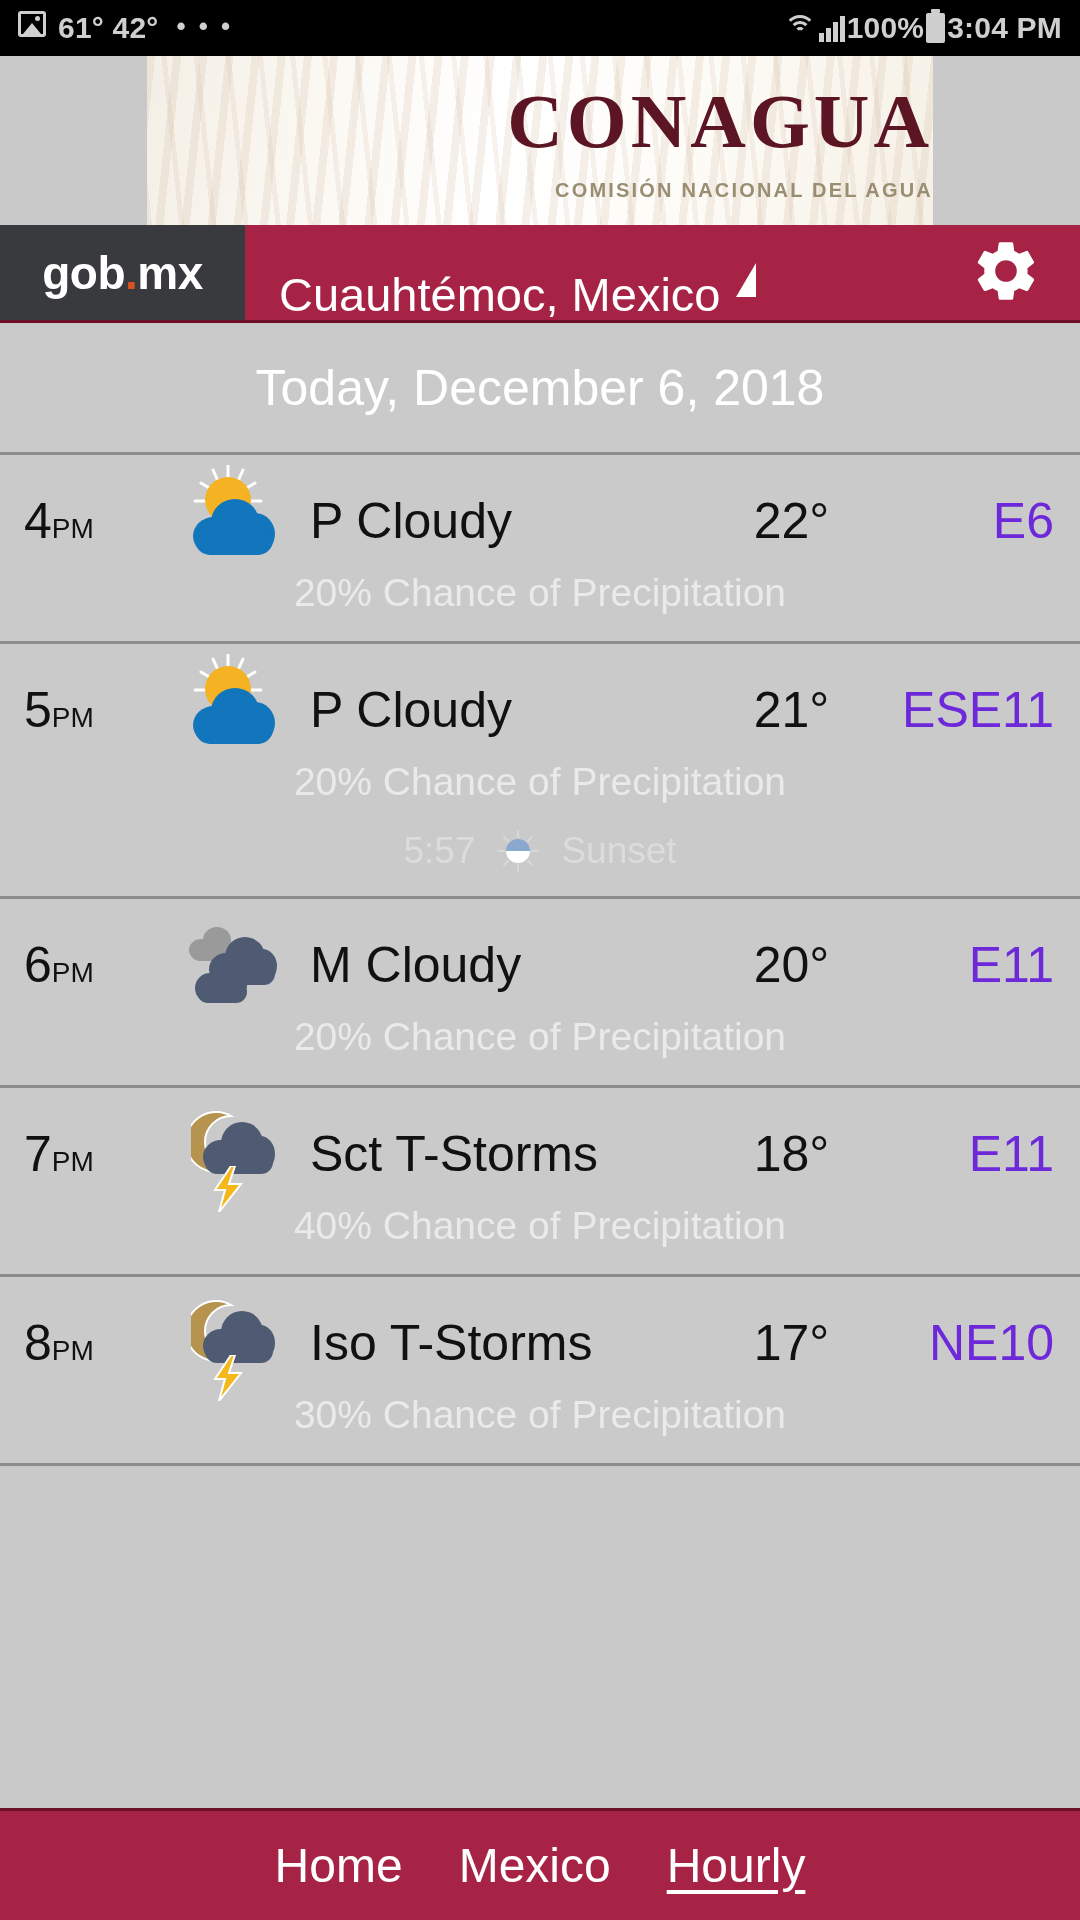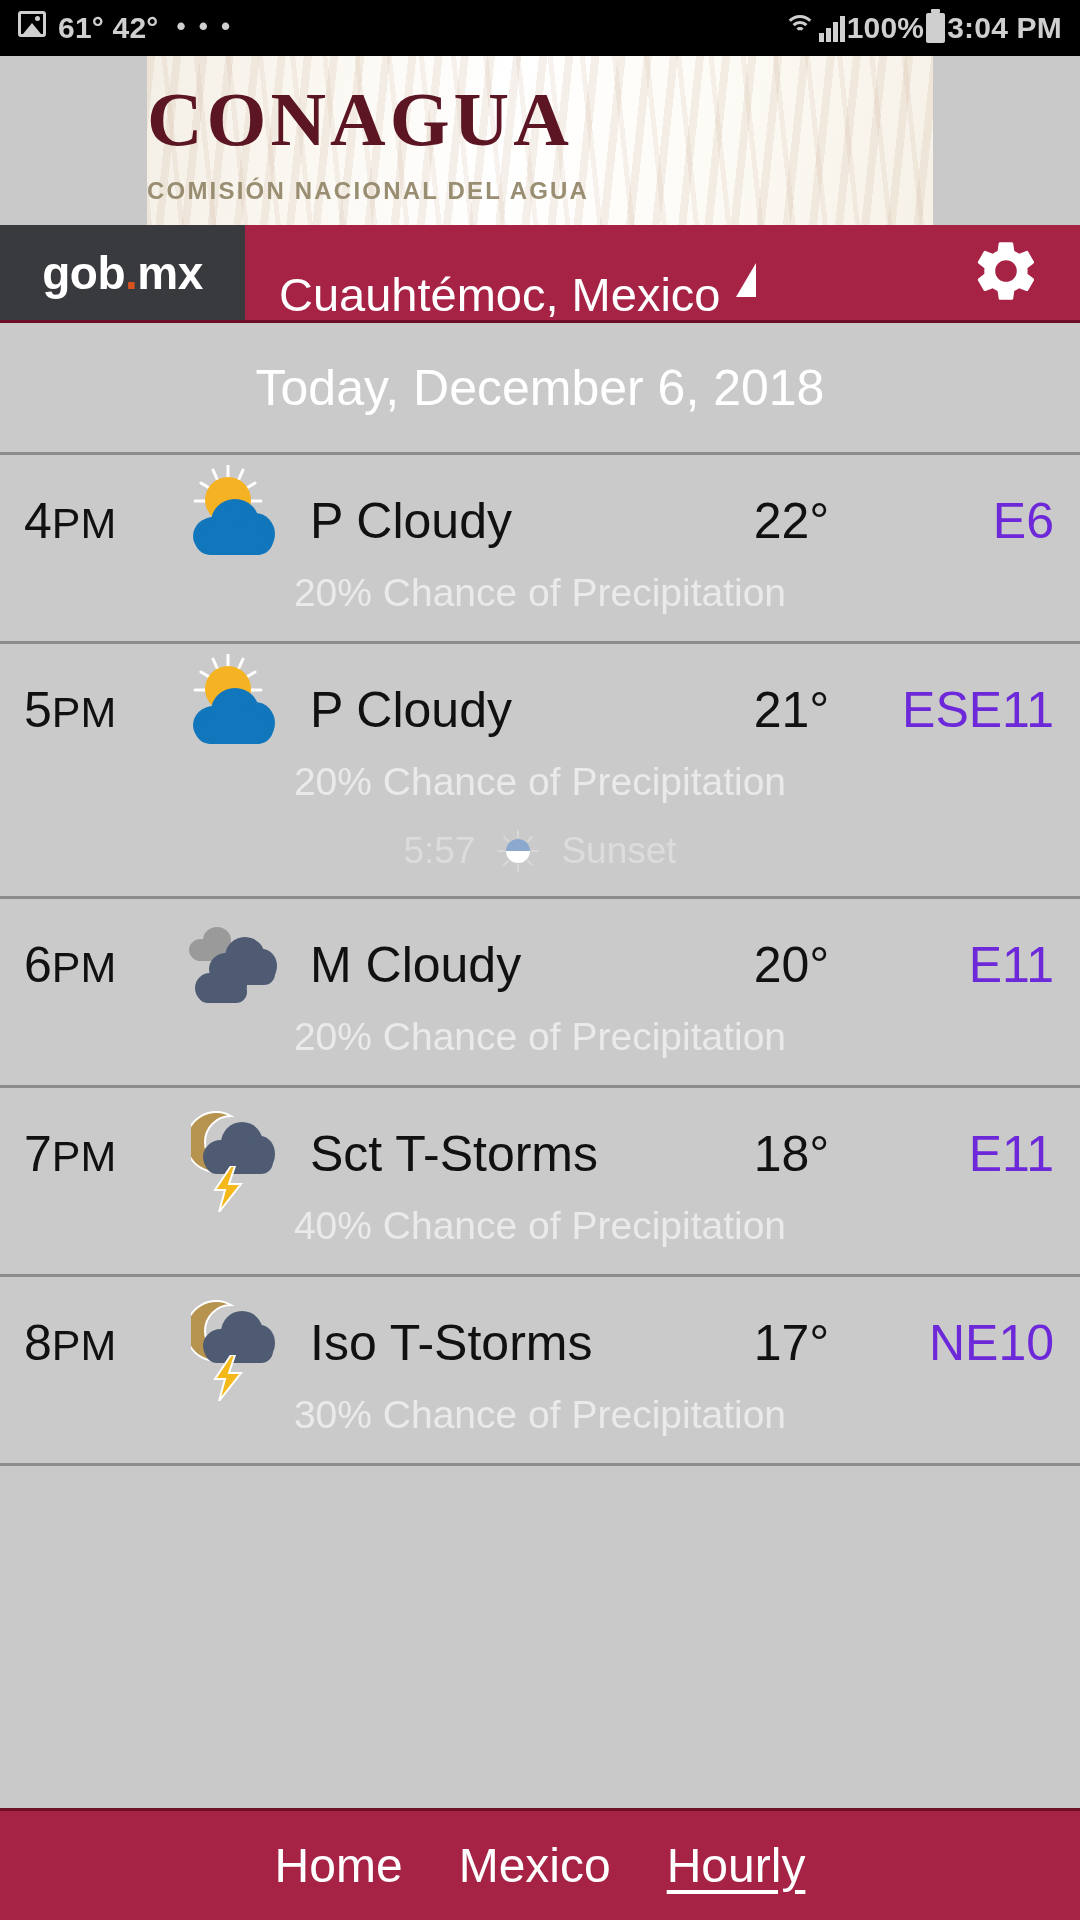--- a/index.html
+++ b/index.html
@@ -57,37 +57,37 @@
     background:#cfcfcf;border-radius:1px;
   }
 
   
   .banner{
     height:169px; background:#c9c9c9; display:flex; justify-content:center;
   }
   .banner-inner{
     width:786px; height:169px;
     background:linear-gradient(100deg,#f4efe6 0%,#fbf8f2 22%,#ffffff 45%,#fdfbf6 70%,#f6f1e7 100%);
-    display:flex; flex-direction:column; align-items:flex-start; justify-content:center;
+    display:flex; flex-direction:column; align-items:flex-end; justify-content:center;
     position:relative; overflow:hidden;
   }
   .banner-inner:before{
     content:""; position:absolute; inset:0;
     background:
       repeating-linear-gradient(96deg, rgba(206,180,155,.20) 0 8px, rgba(255,255,255,0) 8px 26px),
       repeating-linear-gradient(84deg, rgba(190,150,120,.12) 0 5px, rgba(255,255,255,0) 5px 32px);
   }
   .conagua-title{
     font-family:"Liberation Serif", serif; font-weight:700;
     font-size:77px; color:#5c1522; letter-spacing:4px; line-height:1;
     position:relative; z-index:2; margin-top:4px;
   }
   .conagua-sub{
     font-family:"Liberation Sans", sans-serif; font-weight:700;
-    font-size:24px; color:#9a8e72; letter-spacing:2.2px; margin-top:19px;
+    font-size:20px; color:#9a8e72; letter-spacing:2.2px; margin-top:19px;
     position:relative; z-index:2;
   }
 
   
   .navbar{ display:flex; height:98px; border-bottom:3px solid #6e0f28;}
   .gobmx{
     width:245px; background:#383a3e; display:flex; align-items:center;
     justify-content:center; color:#fff; font-size:46px; font-weight:700;
     letter-spacing:-.5px;
   }
@@ -114,21 +114,21 @@
   .rows{ background:#cacaca; }
   .row{
     border-bottom:3px solid #8c8c8c; padding:0; position:relative;
   }
   .row-main{
     display:flex; align-items:center; height:132px; padding:0 26px 0 24px;
   }
   .hour{
     width:150px; font-size:50px; color:#111; flex:none; white-space:nowrap;
   }
-  .hour small{ font-size:43px; }
+  .hour small{ font-size:28px; }
   .icon-cell{ width:118px; flex:none; display:flex; justify-content:center;}
   .cond{ font-size:50px; color:#111; padding-left:18px; flex:1; }
   .temp{ width:185px; text-align:center; font-size:50px; color:#111; flex:none;}
   .wind{ width:170px; text-align:right; font-size:50px; color:#6d28d9; flex:none;}
   .precip{
     text-align:center; font-size:39px; color:#eaeaea; padding-bottom:26px;
     margin-top:-16px;
   }
   .sunline{
     display:flex; align-items:center; justify-content:center;

